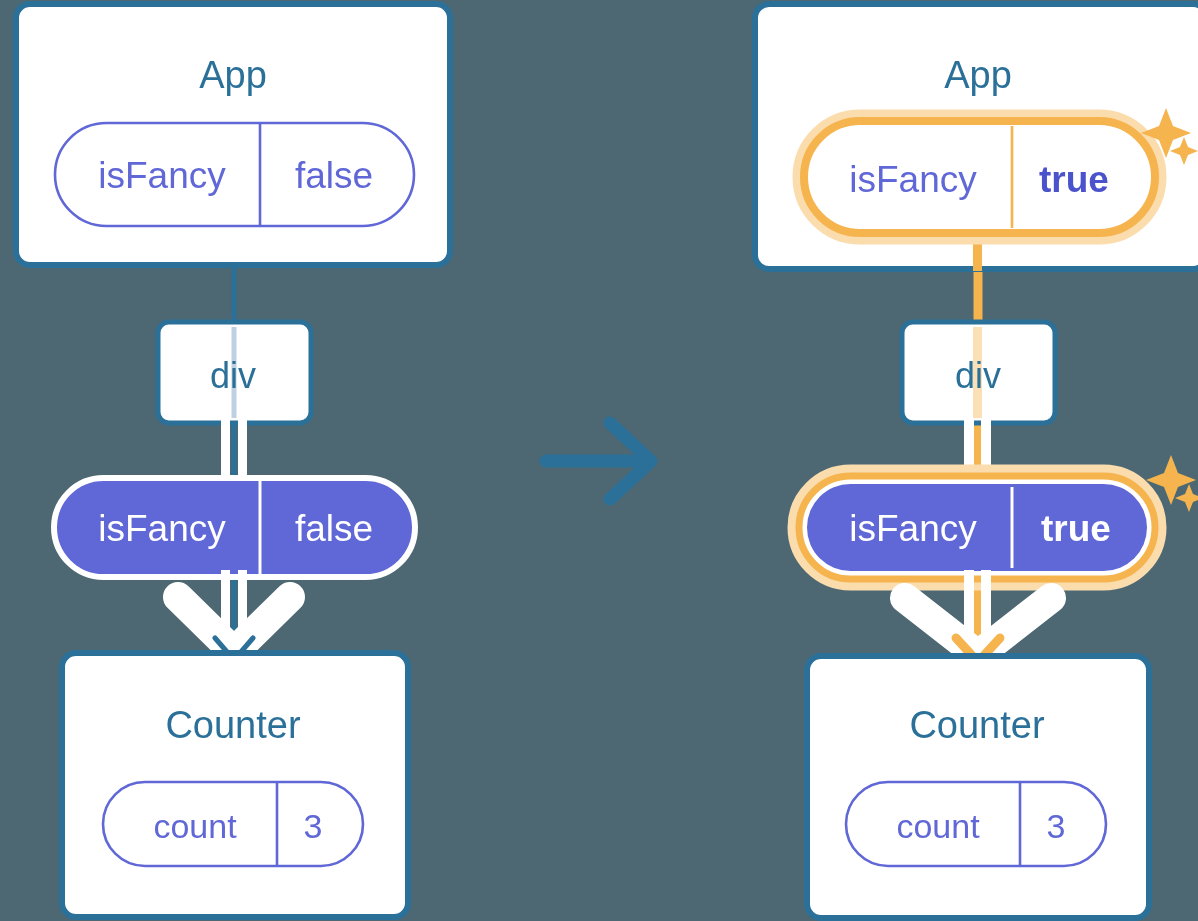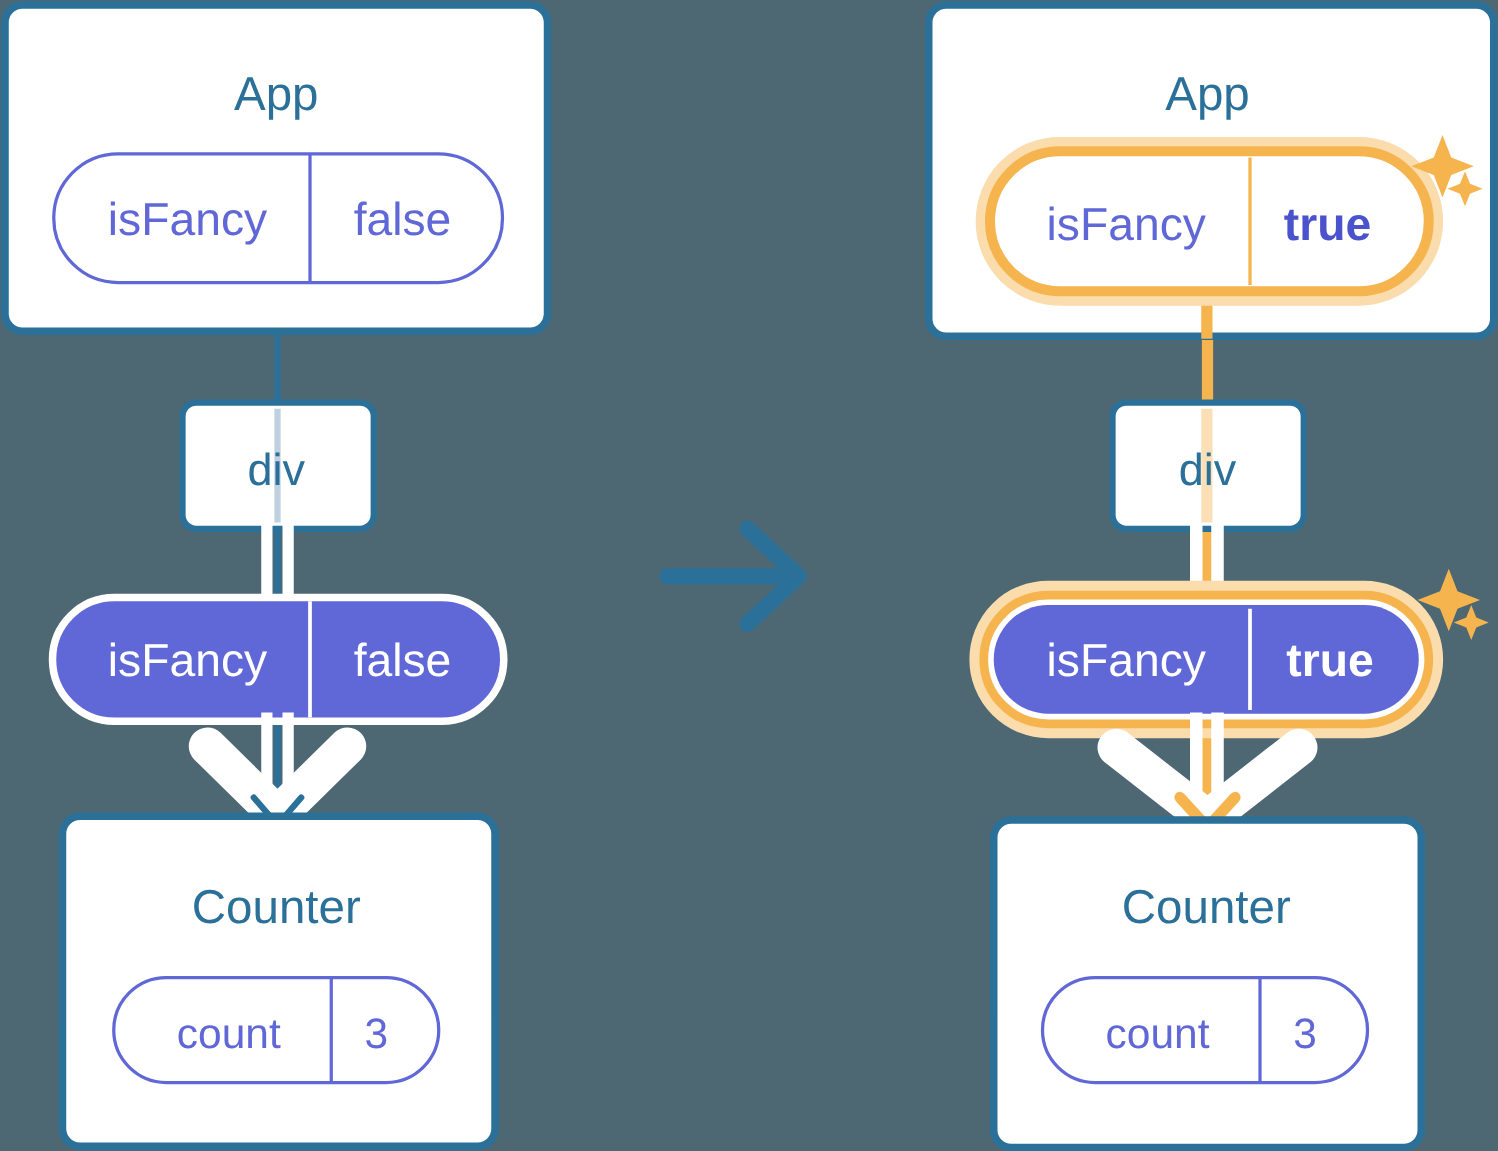--- a/index.html
+++ b/index.html
@@ -9,21 +9,21 @@
   }
   body {
     width: 1198px;
     height: 921px;
     position: relative;
     overflow: hidden;
     font-family: "Liberation Sans", sans-serif;
   }
   #stage {
     position: absolute;
-    left: 0; top: 0;
+    left: 12px; top: 0;
     width: 972px;
     height: 921px;
   }
   #stage svg {
     display: block;
   }
   .lbl {
     font-family: "Liberation Sans", sans-serif;
   }
 </style>

